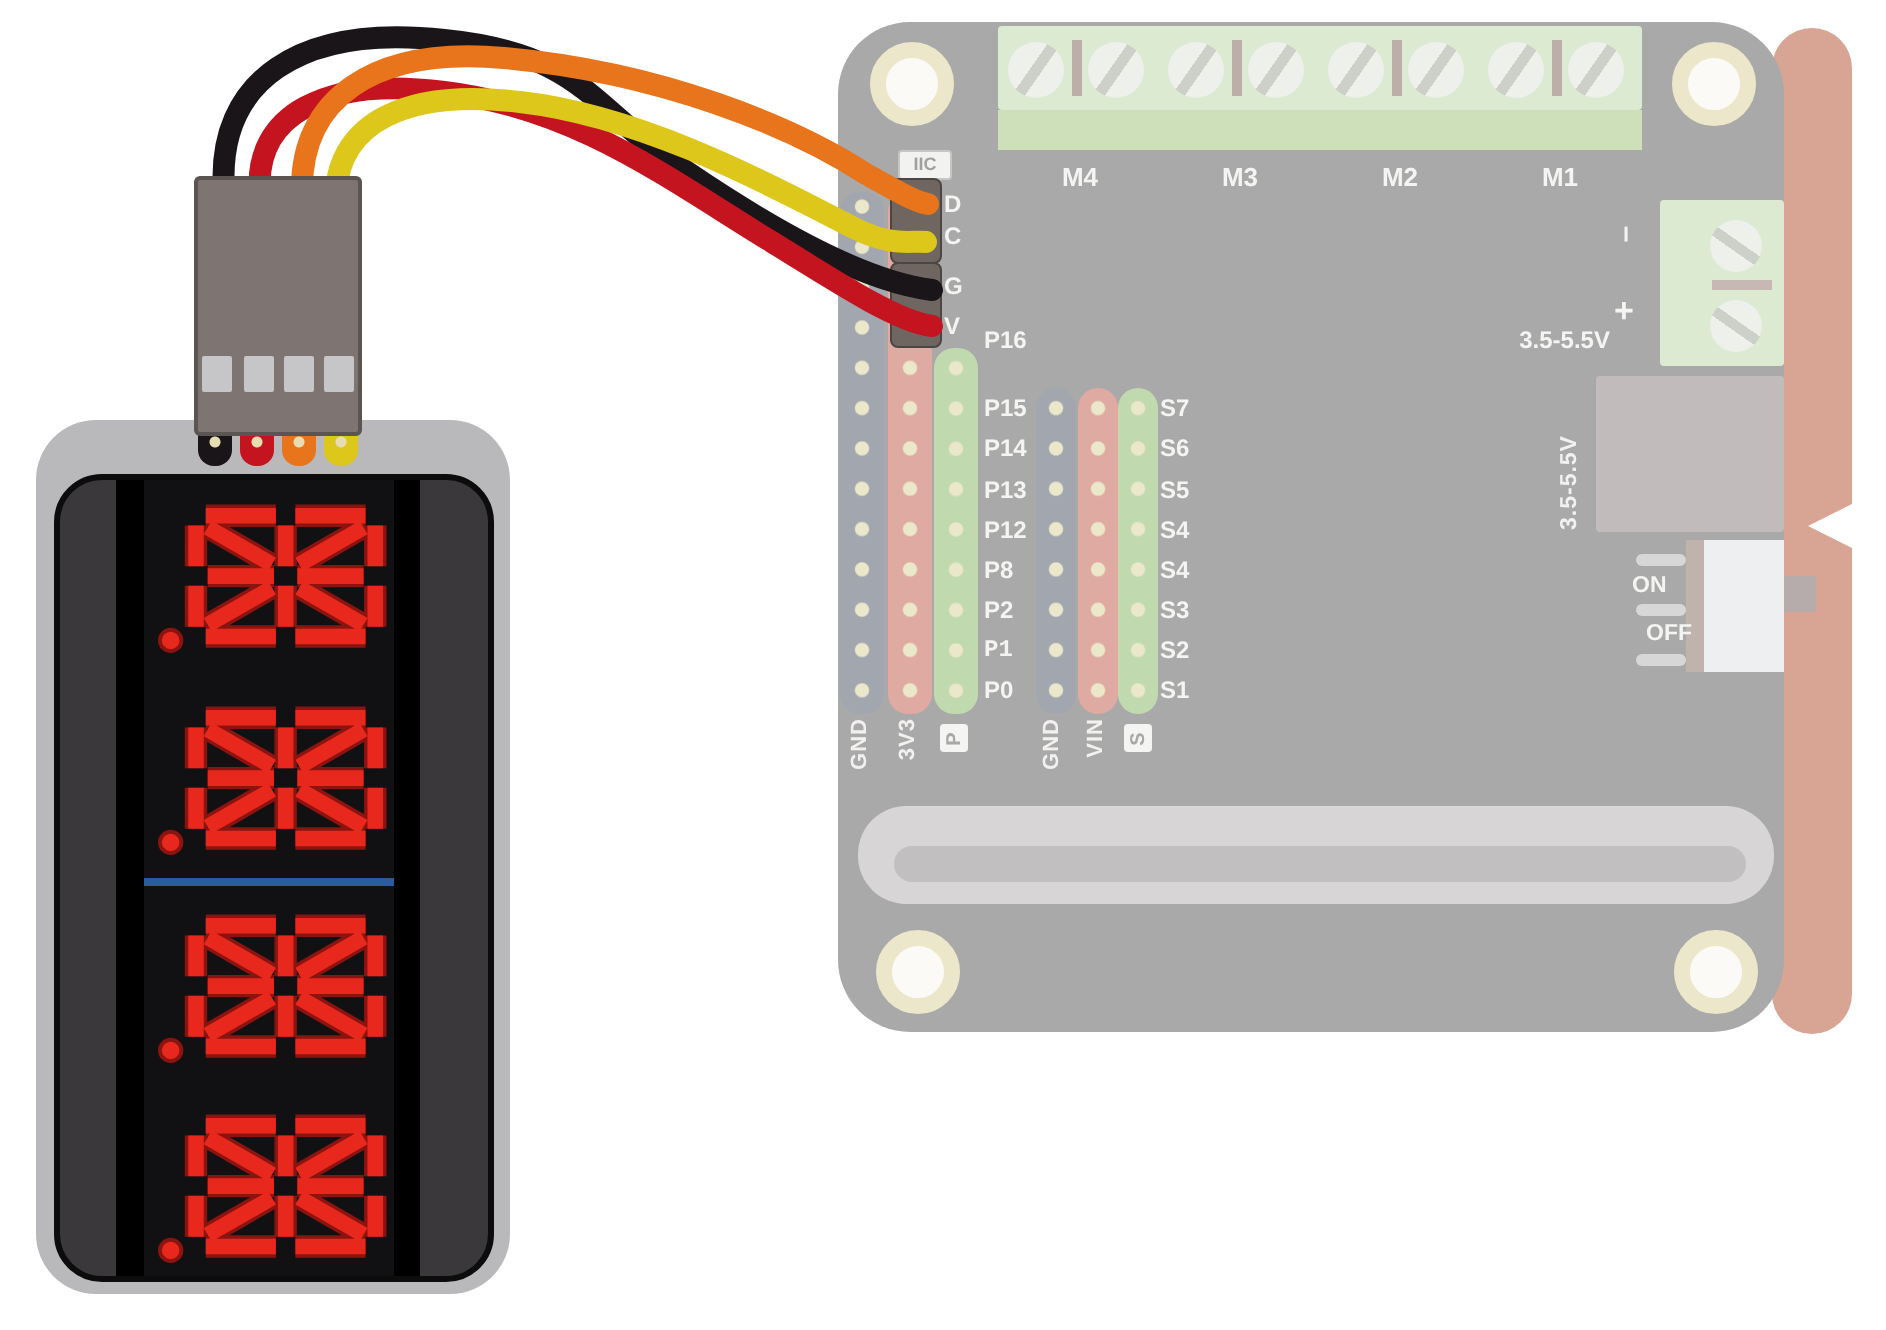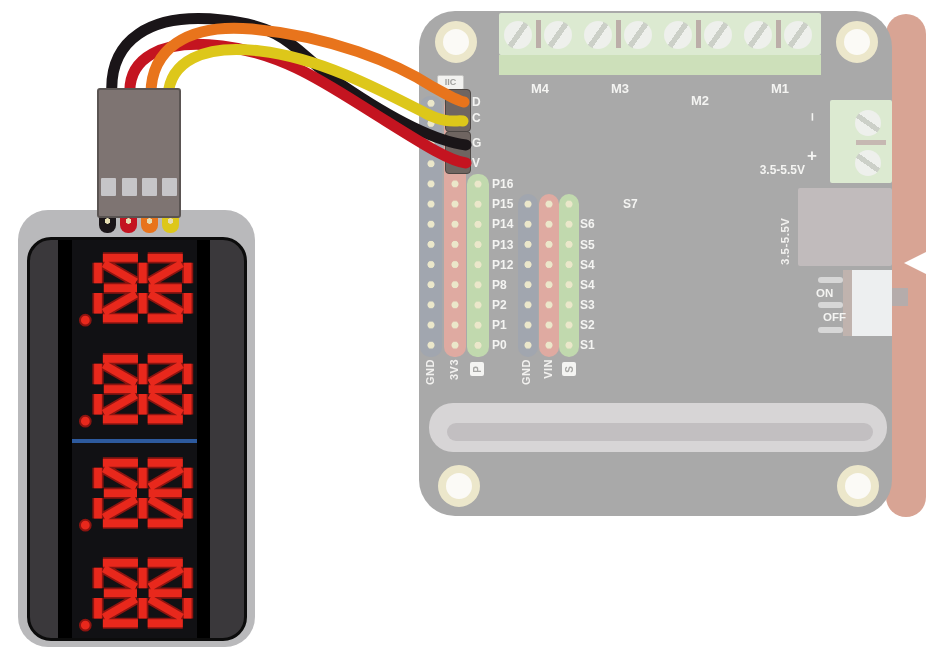--- a/index.html
+++ b/index.html
@@ -75,51 +75,51 @@
     <div class="abs screw" style="left:245px;top:10px;"></div>
     <div class="abs screw" style="left:285px;top:10px;"></div>
     <div class="abs screw" style="left:325px;top:10px;"></div>
     <div class="abs screw" style="left:365px;top:10px;"></div>
     <div class="abs divider" style="left:117px;top:9px;"></div>
     <div class="abs divider" style="left:197px;top:9px;"></div>
     <div class="abs divider" style="left:277px;top:9px;"></div>
     <div class="abs divider" style="left:357px;top:9px;"></div>
     <div class="abs lbl" style="left:99px;top:71px;width:44px;">M4</div>
     <div class="abs lbl" style="left:179px;top:71px;width:44px;">M3</div>
-    <div class="abs lbl" style="left:259px;top:83px;width:44px;">M2</div>
+    <div class="abs lbl" style="left:259px;top:71px;width:44px;">M2</div>
     <div class="abs lbl" style="left:339px;top:71px;width:44px;">M1</div>
 
-    <div class="abs iicbox" style="left:18px;top:64px;">IIC</div>
+    <div class="abs iicbox" style="left:30px;top:64px;">IIC</div>
 
     <div class="abs pincol dots col-gray" style="left:1px;top:85px;width:22px;height:261px;background-position:0 -2.8px;"></div>
     <div class="abs pincol dots col-pink" style="left:25px;top:85px;width:22px;height:261px;background-position:0 -2.8px;"></div>
     <div class="abs pincol dots col-green" style="left:48px;top:163px;width:22px;height:183px;"></div>
 
     <div class="abs pincol dots col-gray" style="left:99px;top:183px;width:20px;height:163px;"></div>
     <div class="abs pincol dots col-pink" style="left:120px;top:183px;width:20px;height:163px;"></div>
     <div class="abs pincol dots col-green" style="left:140px;top:183px;width:20px;height:163px;"></div>
 
     <div class="abs hdrblk" style="left:26px;top:78px;"></div>
     <div class="abs hdrblk" style="left:26px;top:120px;"></div>
     <div class="abs pinlbl" style="left:53px;top:84px;">D</div>
     <div class="abs pinlbl" style="left:53px;top:100px;">C</div>
     <div class="abs pinlbl" style="left:53px;top:125px;">G</div>
     <div class="abs pinlbl" style="left:53px;top:145px;">V</div>
 
-    <div class="abs pinlbl" style="left:73px;top:166px;">P16</div>
+    <div class="abs pinlbl" style="left:73px;top:152px;">P16</div>
     <div class="abs pinlbl" style="left:73px;top:186px;">P15</div>
     <div class="abs pinlbl" style="left:73px;top:206px;">P14</div>
     <div class="abs pinlbl" style="left:73px;top:227px;">P13</div>
     <div class="abs pinlbl" style="left:73px;top:247px;">P12</div>
     <div class="abs pinlbl" style="left:73px;top:267px;">P8</div>
     <div class="abs pinlbl" style="left:73px;top:287px;">P2</div>
-    <div class="abs pinlbl" style="left:73px;top:307px;">P1</div>
+    <div class="abs pinlbl" style="left:73px;top:307px;font-family:Liberation Mono, monospace;">P1</div>
     <div class="abs pinlbl" style="left:73px;top:327px;text-align:center;">P0</div>
 
-    <div class="abs pinlbl" style="left:161px;top:186px;padding-left:43px;">S7</div>
+    <div class="abs pinlbl" style="left:161px;top:186px;">S7</div>
     <div class="abs pinlbl" style="left:161px;top:206px;">S6</div>
     <div class="abs pinlbl" style="left:161px;top:227px;">S5</div>
     <div class="abs pinlbl" style="left:161px;top:247px;">S4</div>
     <div class="abs pinlbl" style="left:161px;top:267px;">S4</div>
     <div class="abs pinlbl" style="left:161px;top:287px;">S3</div>
     <div class="abs pinlbl" style="left:161px;top:307px;">S2</div>
     <div class="abs pinlbl" style="left:161px;top:327px;text-align:right;">S1</div>
 
     <div class="abs vlabel" style="left:5px;top:348px;">GND</div>
     <div class="abs vlabel" style="left:29px;top:348px;">3V3</div>

